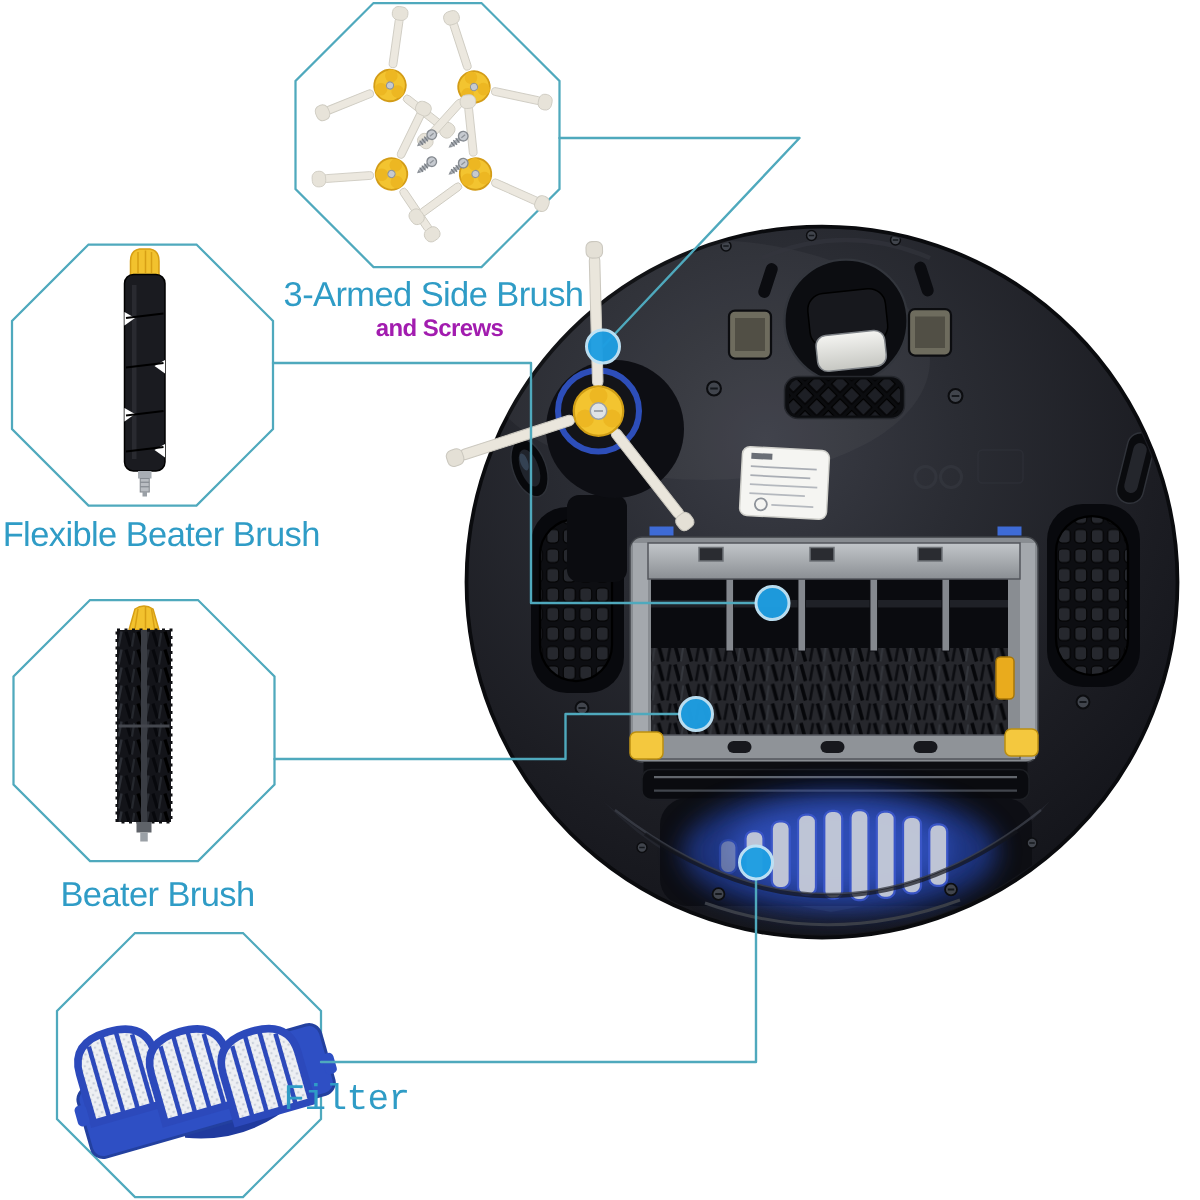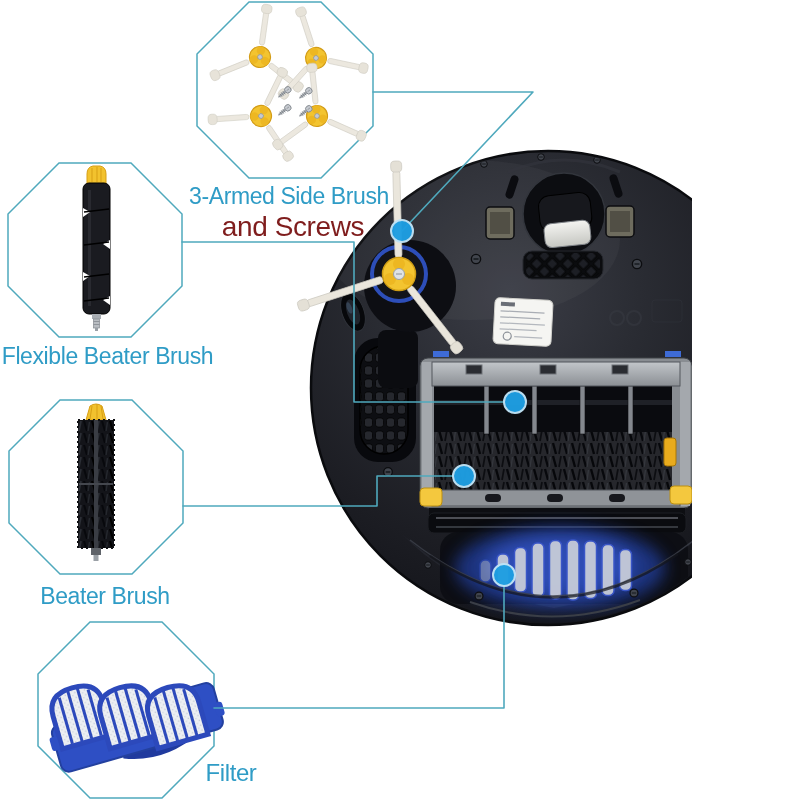--- a/index.html
+++ b/index.html
@@ -1,21 +1,21 @@
 <!DOCTYPE html>
 <html><head>
 <meta charset="utf-8">
 <style>
   html,body{margin:0;padding:0;background:#ffffff;}
-  #stage{position:relative;width:692px;height:800px;background:#ffffff;overflow:hidden;
+  #stage{position:relative;width:800px;height:800px;background:#ffffff;overflow:hidden;
          font-family:"Liberation Sans",sans-serif;}
   #stage svg{position:absolute;left:0;top:0;}
   .lbl{position:absolute;text-align:center;line-height:1.05;letter-spacing:-0.4px;}
   .lbl-teal{color:#2f9cc6;font-size:23px;font-weight:400;}
-  .lbl-blue{color:#7f1d1d;font-size:28px;font-weight:400;}
+  .lbl-blue{color:#a21caf;font-size:16px;font-weight:700;}
   .lbl-filter{font-size:24px;}
 </style>
 </head>
 <body>
 
 <div id="stage">
 <svg width="800" height="800" viewBox="0 0 800 800">
   <defs>
     <radialGradient id="bodyGrad" cx="0.42" cy="0.3" r="0.78">
       <stop offset="0" stop-color="#3b3d46"></stop>
@@ -391,14 +391,14 @@
     <circle cx="515" cy="402" r="11"></circle>
     <circle cx="464" cy="476" r="11"></circle>
     <circle cx="504" cy="575" r="11"></circle>
   </g>
 </svg>
 
 <div class="lbl lbl-teal" style="left:178px;top:184px;width:222px;">3-Armed Side Brush</div>
 <div class="lbl lbl-blue" style="left:178px;top:212px;width:230px;">and Screws</div>
 <div class="lbl lbl-teal" style="left:-10px;top:344px;width:235px;">Flexible Beater Brush</div>
 <div class="lbl lbl-teal" style="left:0px;top:584px;width:210px;">Beater Brush</div>
-<div class="lbl lbl-teal lbl-filter" style="left:151px;top:760px;width:160px;">Filter</div>
+<div class="lbl lbl-teal lbl-filter" style="left:151px;top:721px;width:160px;font-family:Liberation Mono, monospace;">Filter</div>
 </div>
 
 </body></html>

